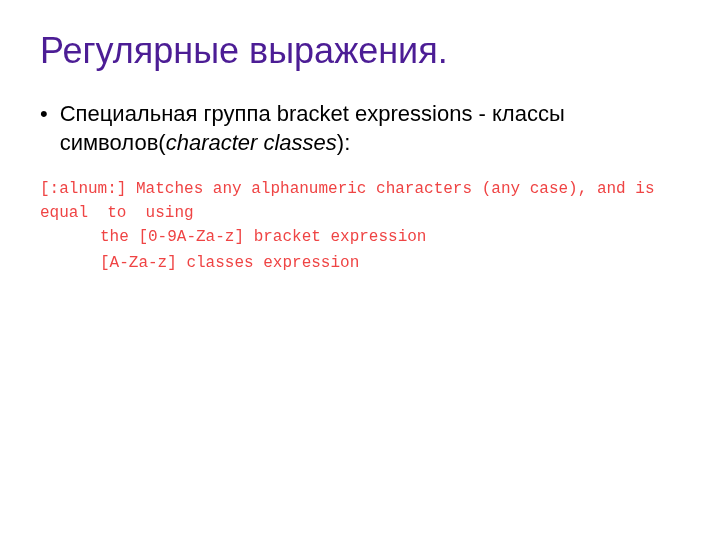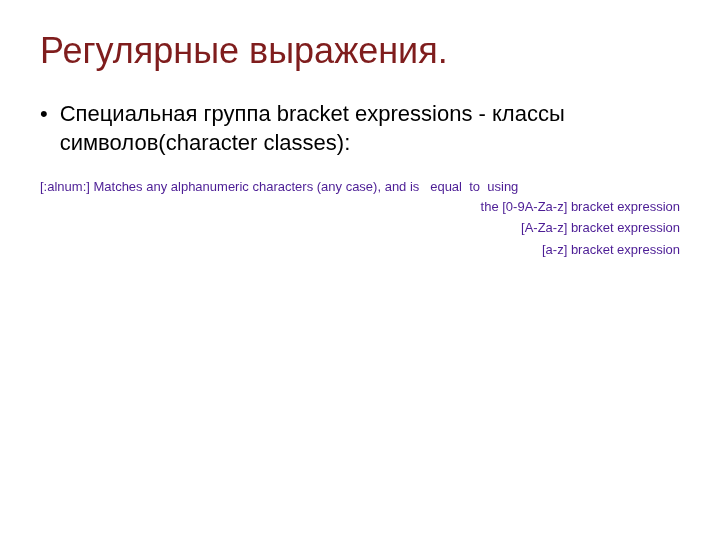--- a/index.html
+++ b/index.html
@@ -20,21 +20,21 @@
       width: 720px;
       height: 540px;
       padding: 30px 40px 30px 40px;
       display: flex;
       flex-direction: column;
     }
 
     .title {
       font-size: 36px;
       font-weight: normal;
-      color: #7f1d1d;
+      color: #4c1d95;
       margin-bottom: 28px;
       font-family: Arial, sans-serif;
     }
 
     .bullet-section {
       margin-bottom: 10px;
     }
 
     .bullet-item {
       display: flex;
@@ -51,39 +51,39 @@
     }
 
     .bullet-text {
       font-size: 22px;
       line-height: 1.3;
       color: #000000;
       font-family: Arial, sans-serif;
     }
 
     .bullet-text .italic {
+      font-style: italic;
     }
 
     .descriptions {
       margin-top: 6px;
       margin-left: 0px;
     }
 
     .desc-item {
-      font-size: 13px;
+      font-size: 16px;
       line-height: 1.5;
-      color: #4c1d95;
-      font-family: Liberation Sans, sans-serif;
+      color: #ef4444;
+      font-family: Liberation Mono, monospace;
       margin-bottom: 2px;
     }
 
     .desc-item .indent {
       display: block;
       margin-left: 60px;
-      text-align: right;
     }
   </style>
 </head>
 <body>
 
 <div class="page">
   <h1 class="title">Регулярные выражения.</h1>
 
   <div class="bullet-section">
     <div class="bullet-item">
@@ -93,21 +93,20 @@
       </span>
     </div>
   </div>
 
   <div class="descriptions">
     <div class="desc-item">
       <span>[:alnum:] Matches any alphanumeric characters (any case), and is &nbsp; equal &nbsp;to &nbsp;using</span>
       <span class="indent">the [0-9A-Za-z] bracket expression</span>
     </div>
     <div class="desc-item">
-      <span class="indent">[A-Za-z] bracket expression</span>
+      <span class="indent">[A-Za-z] classes expression</span>
     </div>
     <div class="desc-item">
     </div>
     <div class="desc-item">
-      <span class="indent">[a-z] bracket expression</span>
     </div>
   </div>
 </div>
 
 </body></html>

